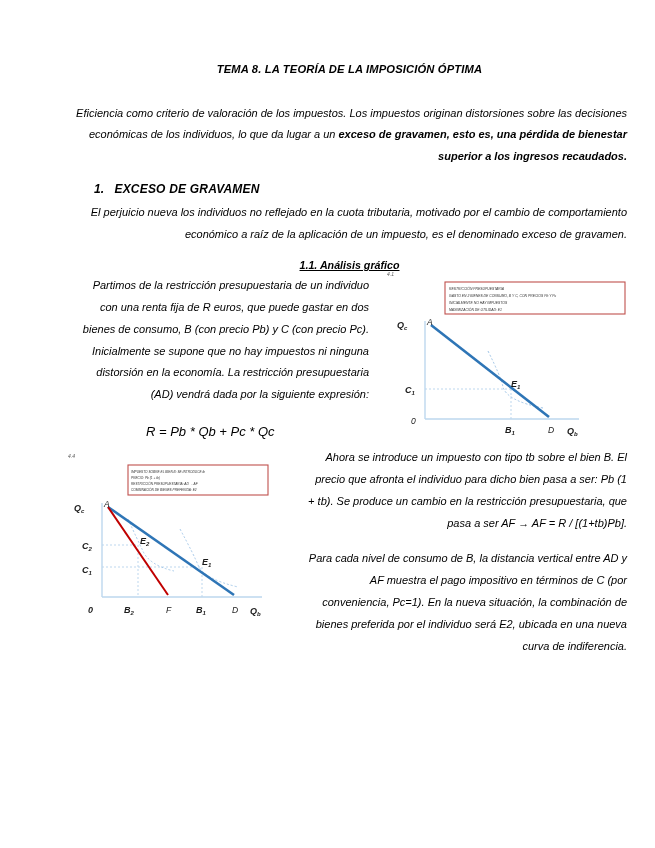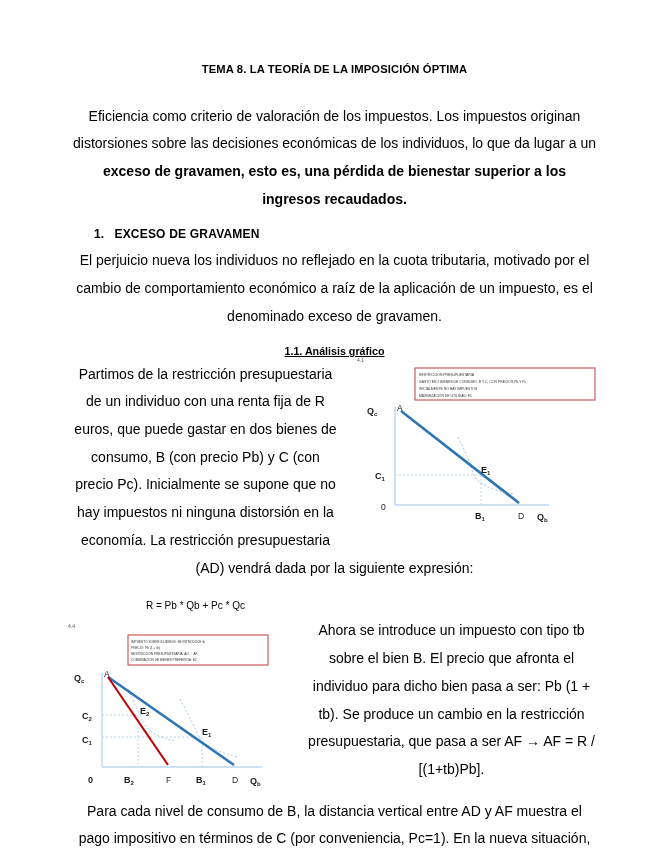--- a/index.html
+++ b/index.html
@@ -8,54 +8,55 @@
     width:655px;height:848px;
     background:#ffffff;
     font-family:"Liberation Sans", sans-serif;
     color:#000000;
     overflow:hidden;
   }
   .page{
     position:relative;
     width:655px;height:676px;
     box-sizing:border-box;
-    padding:62px 58px 0 72px;
+    padding:62px 28px 0 72px;
+    font-style:italic;
   }
   .doc-title{
     text-align:center;
     font-size:11.2px;
     font-weight:bold;
     letter-spacing:.15px;
     margin:0 0 26px 0;
     line-height:1.3;
   }
   p.body{
-    font-size:14px;
+    font-size:11px;
     line-height:1.98;
     margin:0 0 14px 0;
-    text-align:center;
+    text-align:right;
   }
   p.body b{font-weight:bold;}
   .h-num{
     font-size:12px;
     font-weight:bold;
     margin:0 0 6px 0;
     padding-left:22px;
     letter-spacing:.2px;
   }
   .h-num .num{margin-right:10px;}
   .h-sub{
     font-size:10.7px;
     font-weight:bold;
     text-decoration:underline;
     margin:0 0 4px 0;
     text-align:center;
   }
   .formula{
-    font-size:10px;
+    font-size:13px;
     margin:2px 0 2px 0;
     padding-left:74px;
     line-height:1.9;
   }
 
   
   .fig{position:relative;}
   .fig1{
     float:right;
     width:252px;height:176px;

